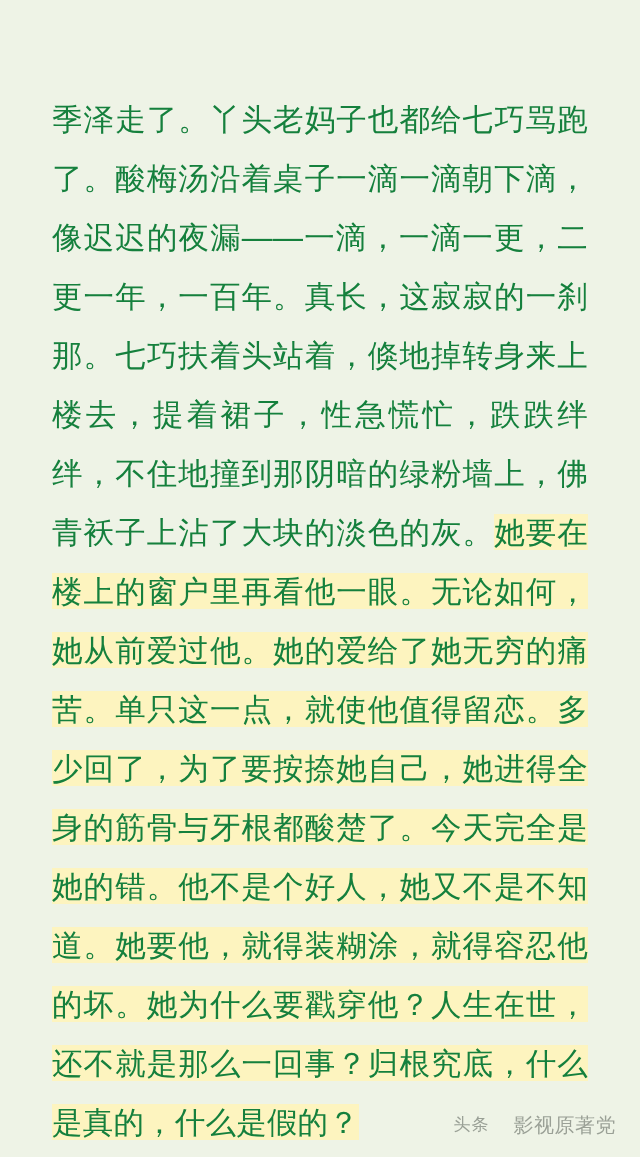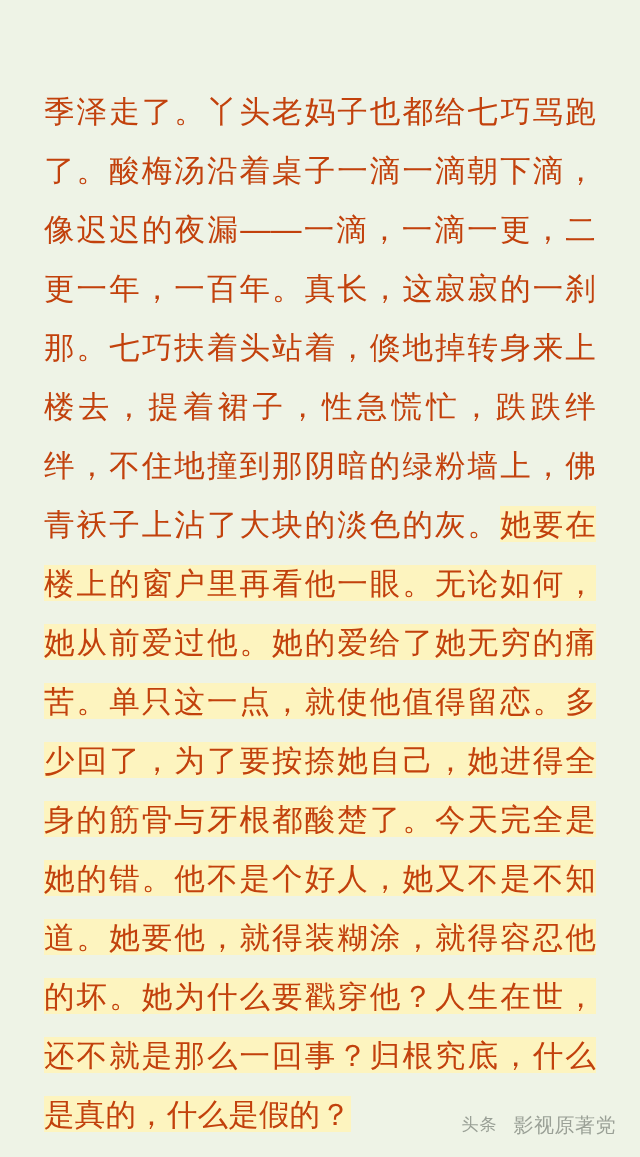--- a/index.html
+++ b/index.html
@@ -22,25 +22,25 @@
   }
   .content {
     position: absolute;
     left: 40px;
     top: 78px;
     width: 560px;
   }
   .para {
     font-size: 30.5px;
     line-height: 59px;
-    color: #c2410c;
+    color: #15803d;
     letter-spacing: 0.2px;
     text-align: justify;
     text-justify: inter-ideograph;
-    margin: 4px;
+    margin: 12px;
     word-break: break-all;
   }
   .hl {
     background: #fdf4bf;
     box-decoration-break: clone;
     -webkit-box-decoration-break: clone;
     padding: 1px 0;
   }
   .source {
     font-size: 30.5px;
@@ -48,20 +48,21 @@
     color: #2b2b2b;
     margin: 16px;
     text-align: right;
   }
   .footer {
     position: absolute;
     right: 24px;
     bottom: 20px;
     display: flex;
     align-items: center;
+    gap: 8px;
   }
   .footer-logo {
     display: inline-block;
     width: 52px;
     height: 24px;
     position: relative;
     color: #9aa096;
     font-size: 17px;
     line-height: 24px;
     letter-spacing: 1px;

